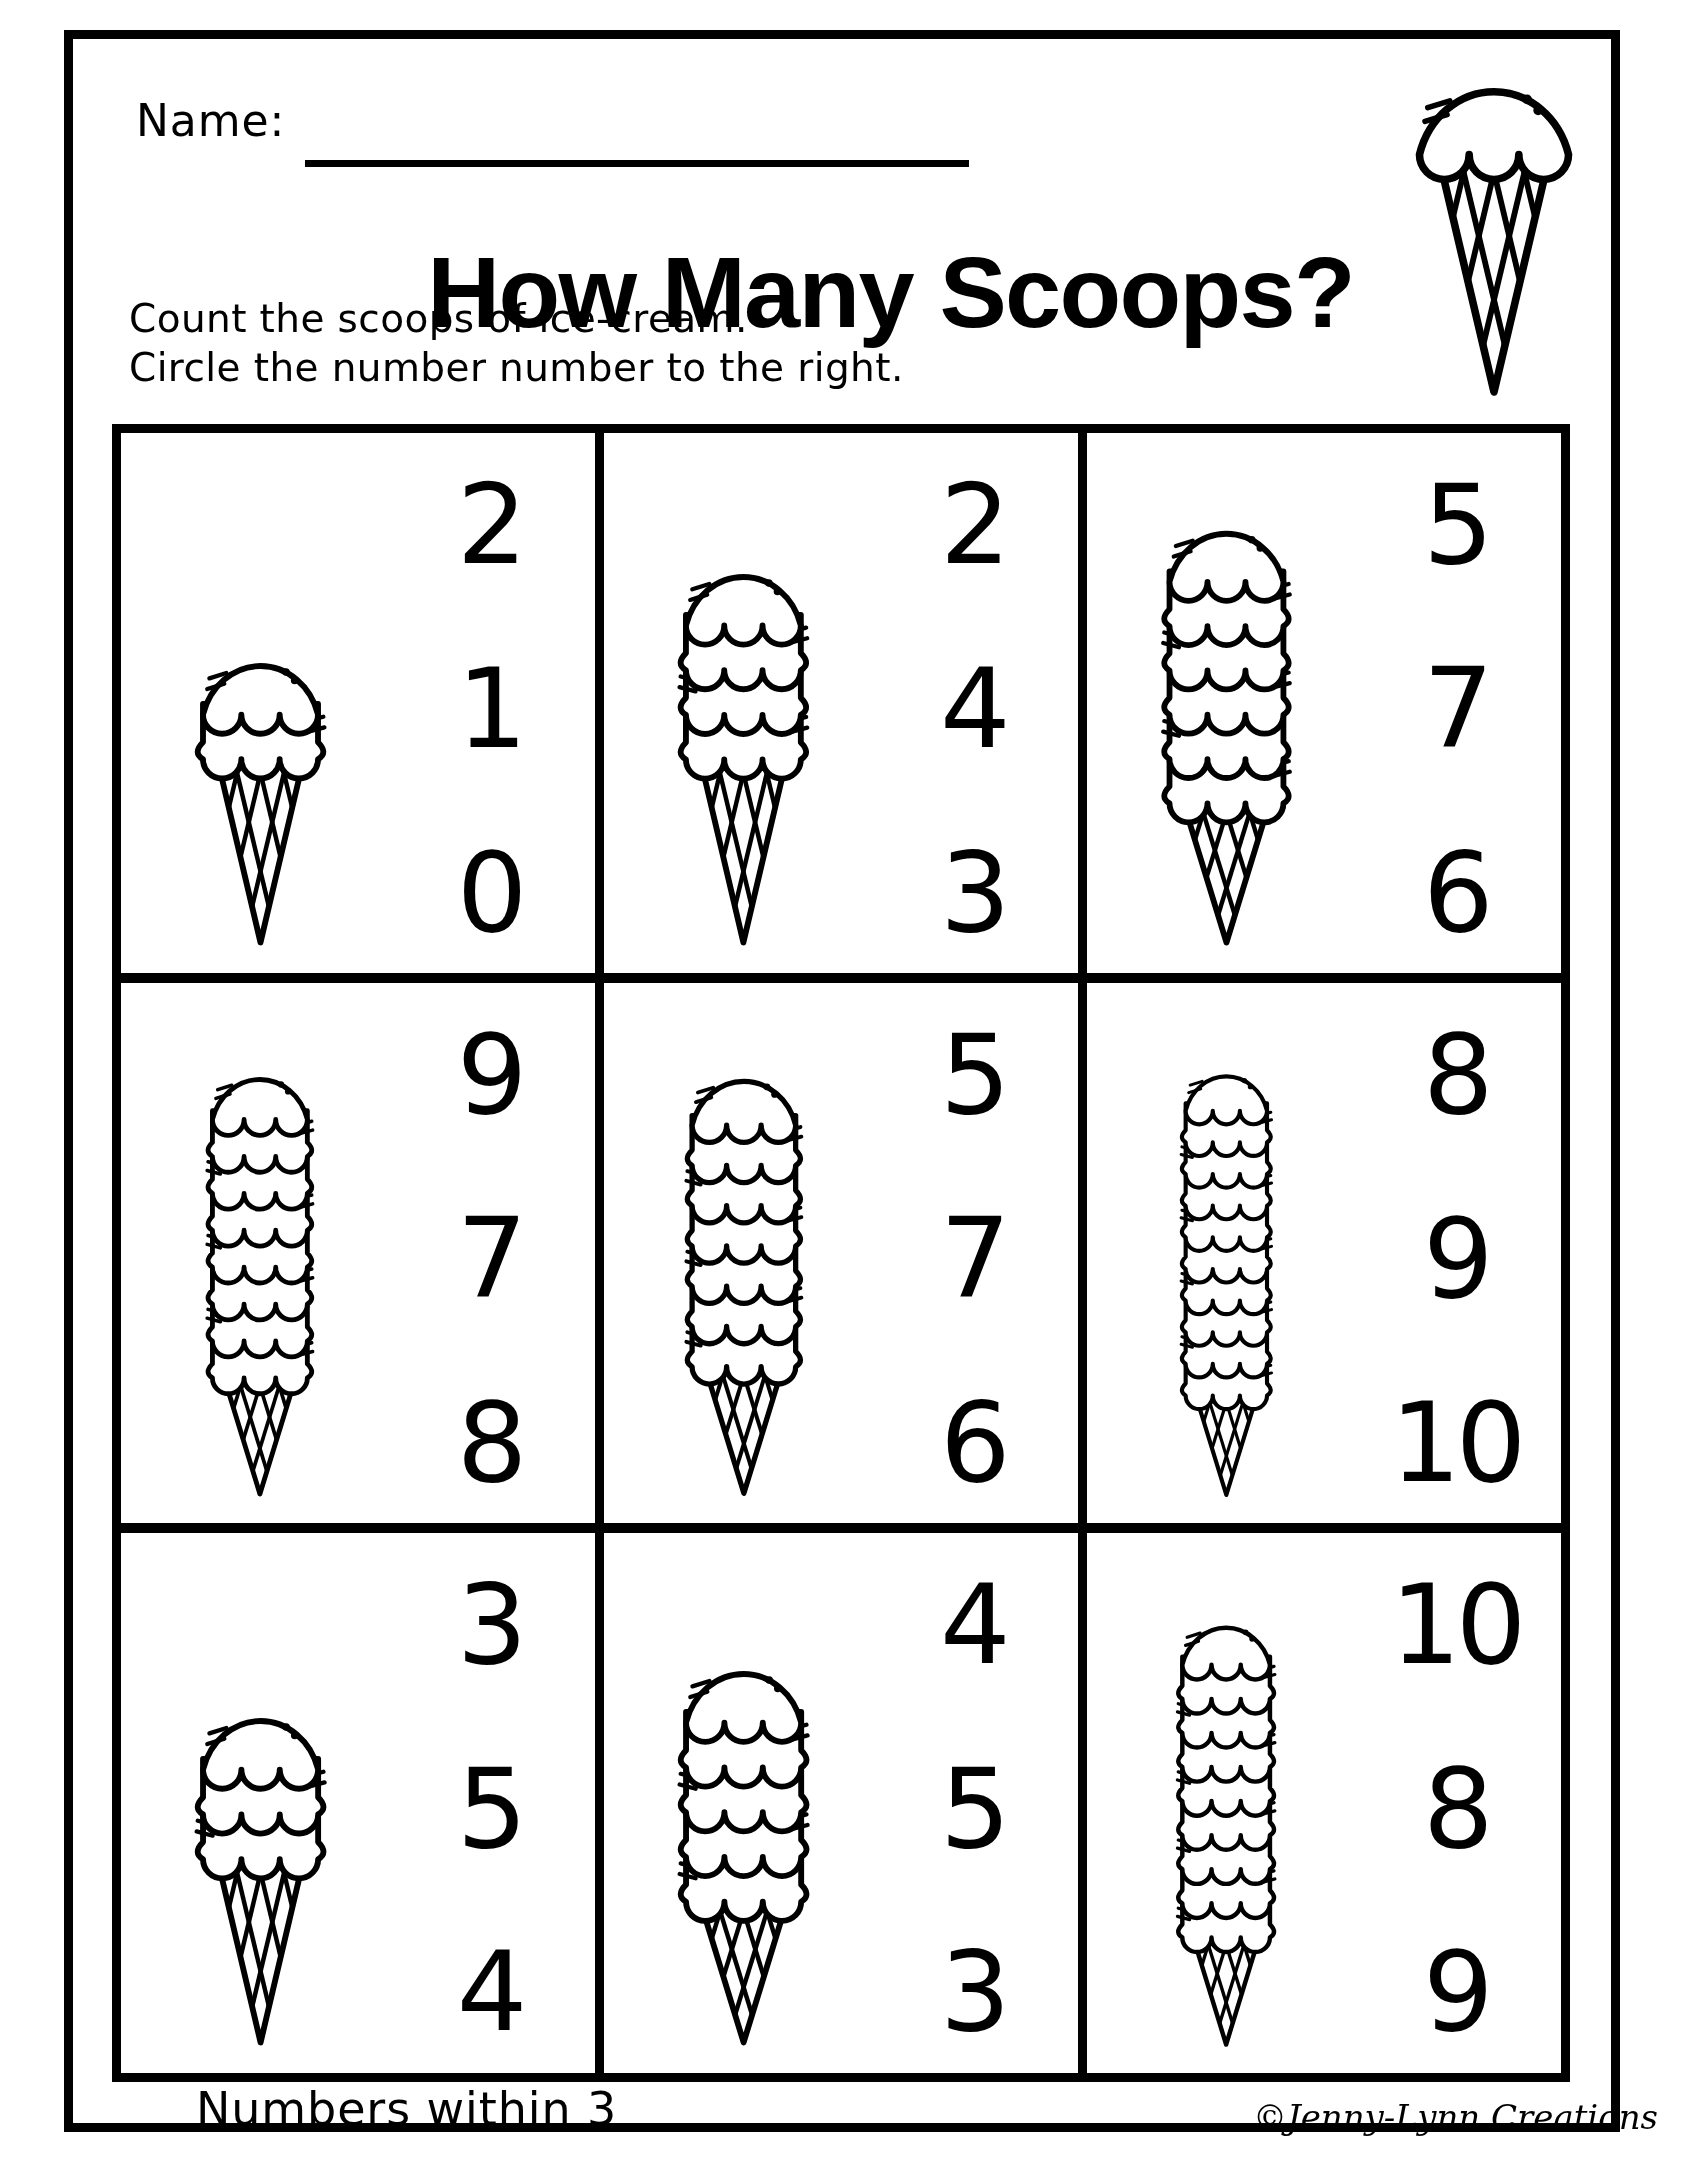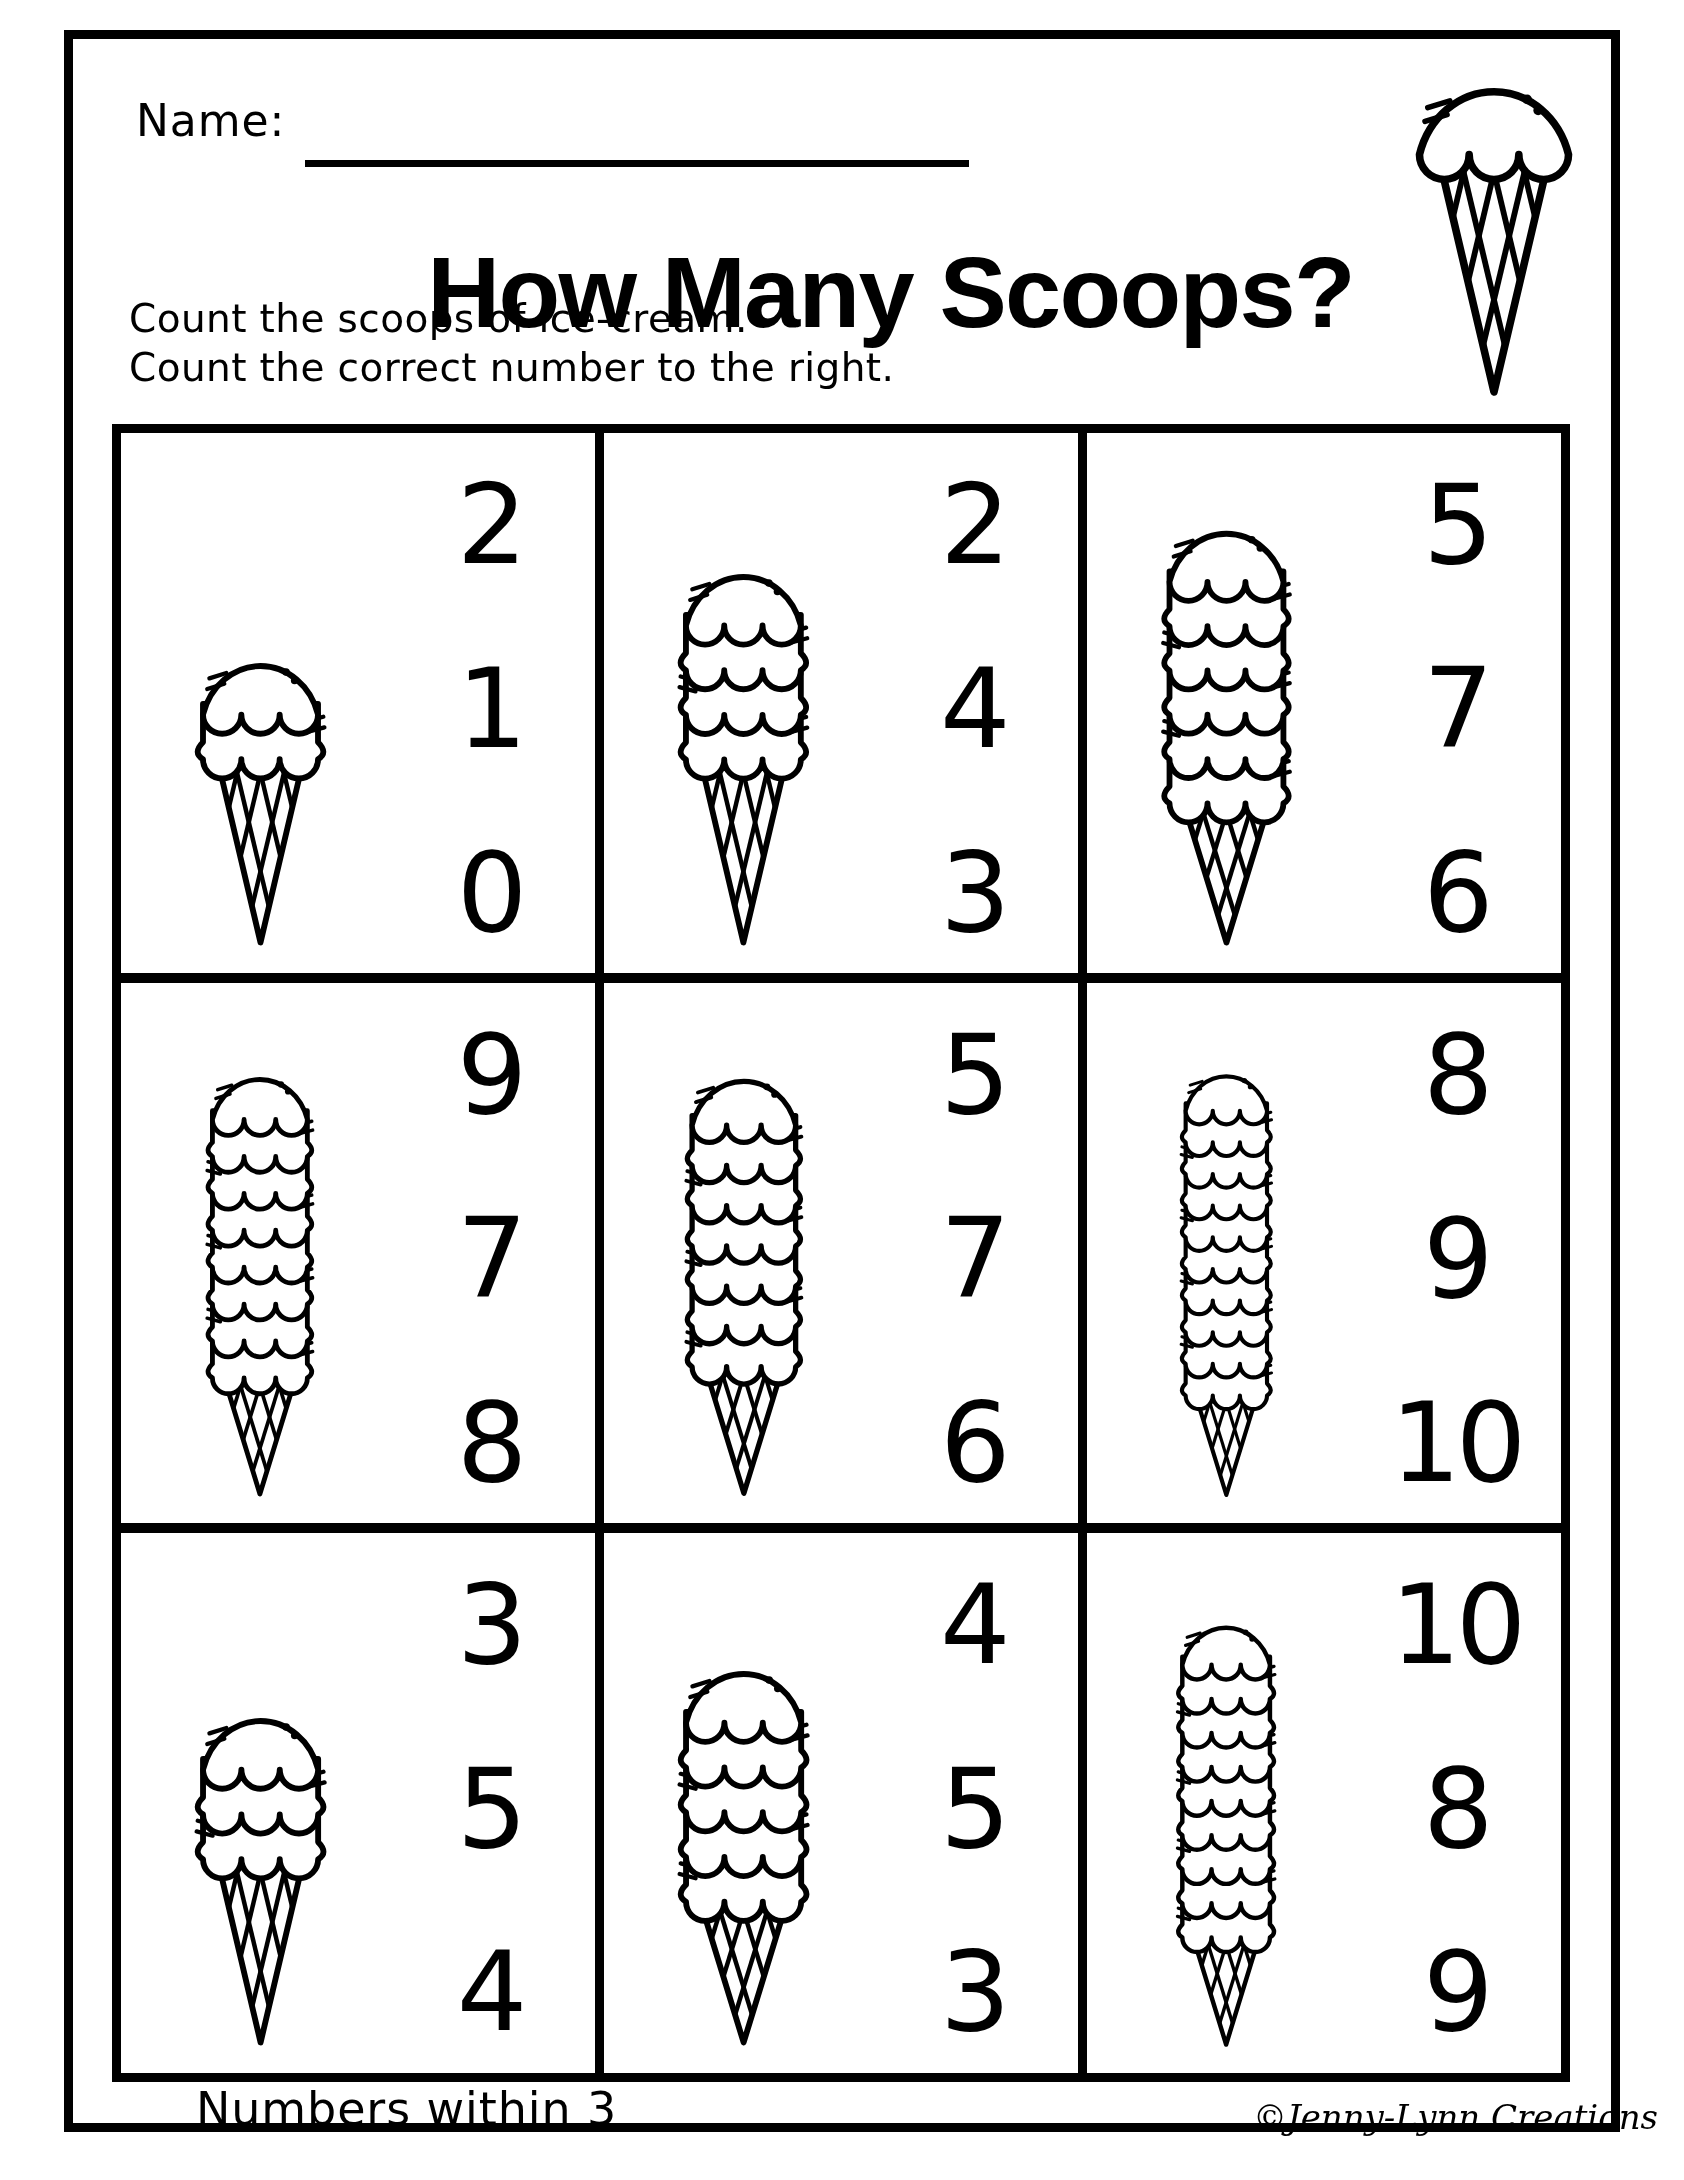--- a/index.html
+++ b/index.html
@@ -24,21 +24,21 @@
 
 <div class="page-border"></div>
 
 <div class="name-label">Name:</div>
 <div class="name-line"></div>
 
 <h1 class="title">How Many Scoops?</h1>
 
 <div class="instructions">
   <div>Count the scoops of ice-cream.</div>
-  <div>Count the correct number to the right.</div>
+  <div>Circle the number number to the right.</div>
 </div>
 
 <div class="header-icon" id="header-icon">
     <svg viewBox="0 0 200 250" style="height:345px" xmlns="http://www.w3.org/2000/svg">
       <defs>
         <clipPath id="clip0">
           <polygon points="60,72 140,72 100,242"></polygon>
         </clipPath>
       </defs>
       <polygon points="60,72 140,72 100,242" fill="#ffffff" stroke="#000000" stroke-width="5.5" stroke-linejoin="round"></polygon>

